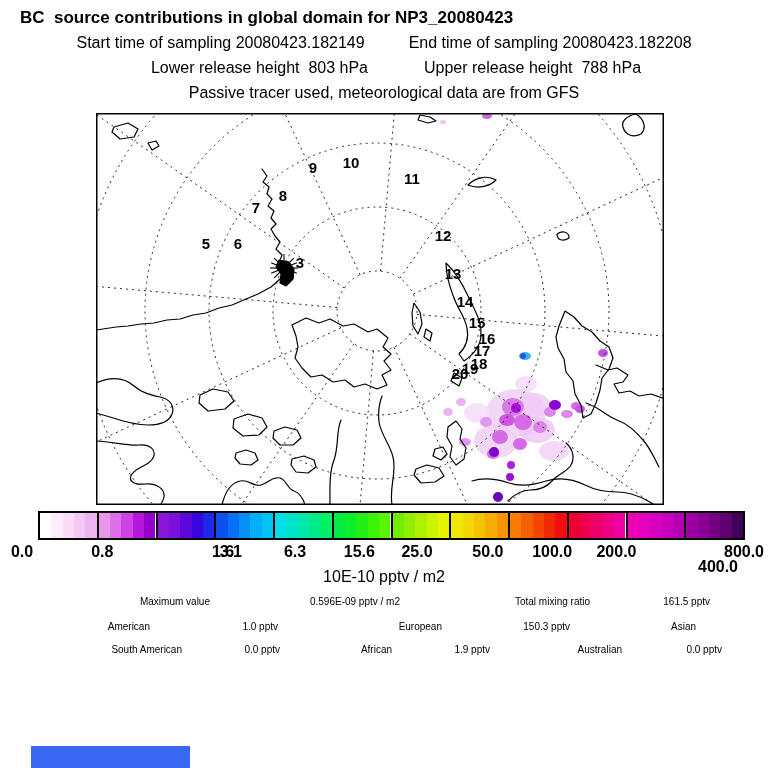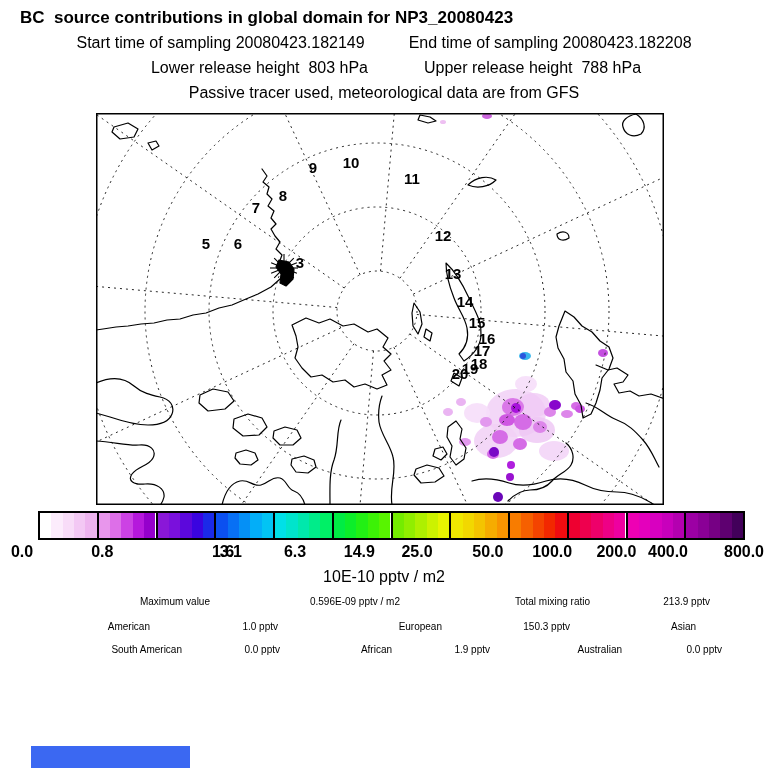--- a/index.html
+++ b/index.html
@@ -260,35 +260,35 @@
         <div class="shade" style="background: rgb(94, 0, 112);"></div>
         <div class="shade" style="background: rgb(66, 0, 90);"></div>
       </div>
     </div>
   <div class="cbar-labels" id="cbar-labels">
       <span style="left: 22px;">0.0</span>
       <span style="left: 102.273px;">0.8</span>
       <span style="left: 179px; margin-left: 44px;">1.6</span>
       <span style="left: 230.818px;">3.1</span>
       <span style="left: 295.091px;">6.3</span>
-      <span style="left: 359.364px;">14.9</span>
+      <span style="left: 359.364px;">15.6</span>
       <span style="left: 417px;">25.0</span>
       <span style="left: 487.909px;">50.0</span>
       <span style="left: 552.182px;">100.0</span>
       <span style="left: 616.455px;">200.0</span>
-      <span style="left: 668px;">400.0</span>
+      <span style="left: 718px; margin-top: 15px;">400.0</span>
       <span style="left: 744px; text-align: right;">800.0</span>
     </div>
   <div class="units">10E-10 pptv / m2</div>
 
   <div class="srow row1">
     <span>Maximum value</span>
     <span>0.596E-09 pptv / m2</span>
     <span>Total mixing ratio</span>
-    <span>213.9 pptv</span>
+    <span>161.5 pptv</span>
   </div>
   <div class="srow row2" id="regions-row1">
       <span>American</span>
       <span>1.0 pptv</span>
       <span>European</span>
       <span>150.3 pptv</span>
       <span>Asian</span>
       <span>59.6 pptv</span>
     </div>
   <div class="srow row3" id="regions-row2">

